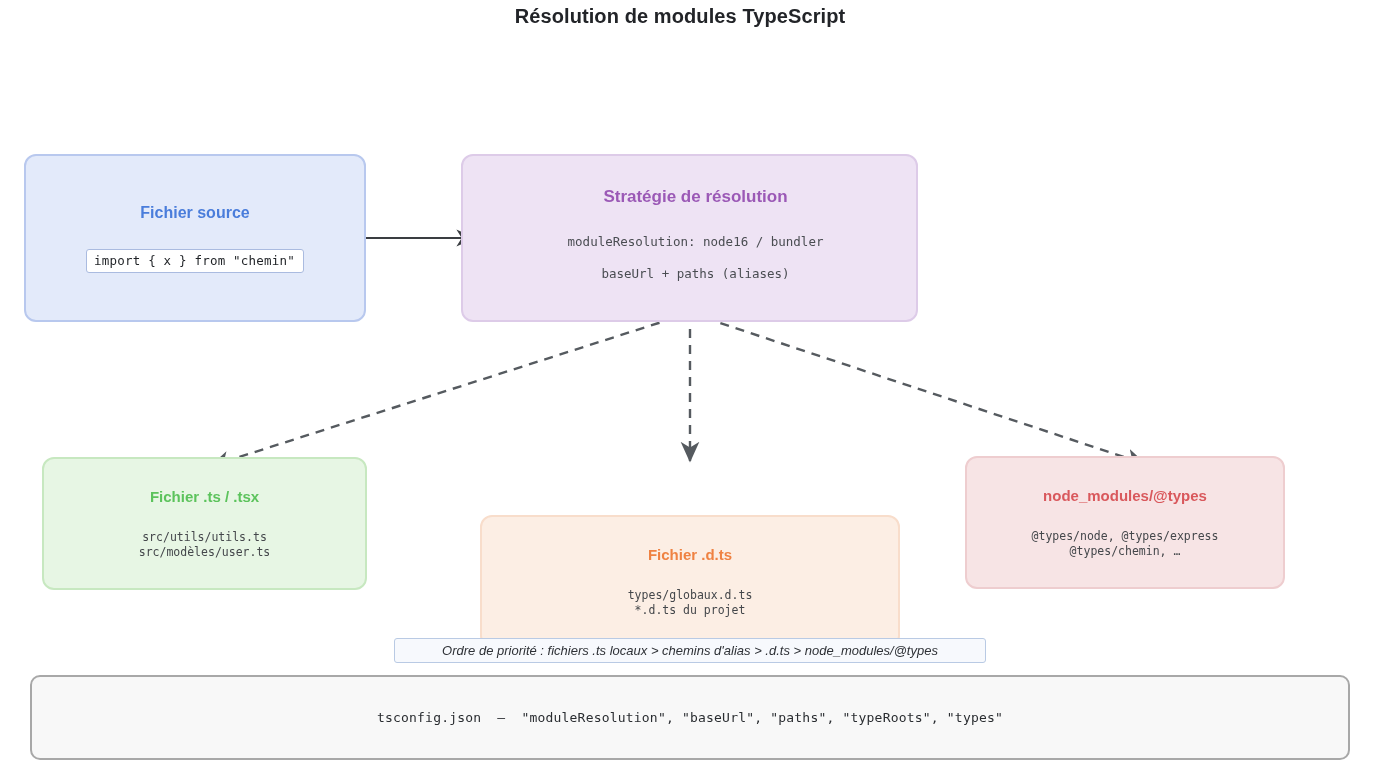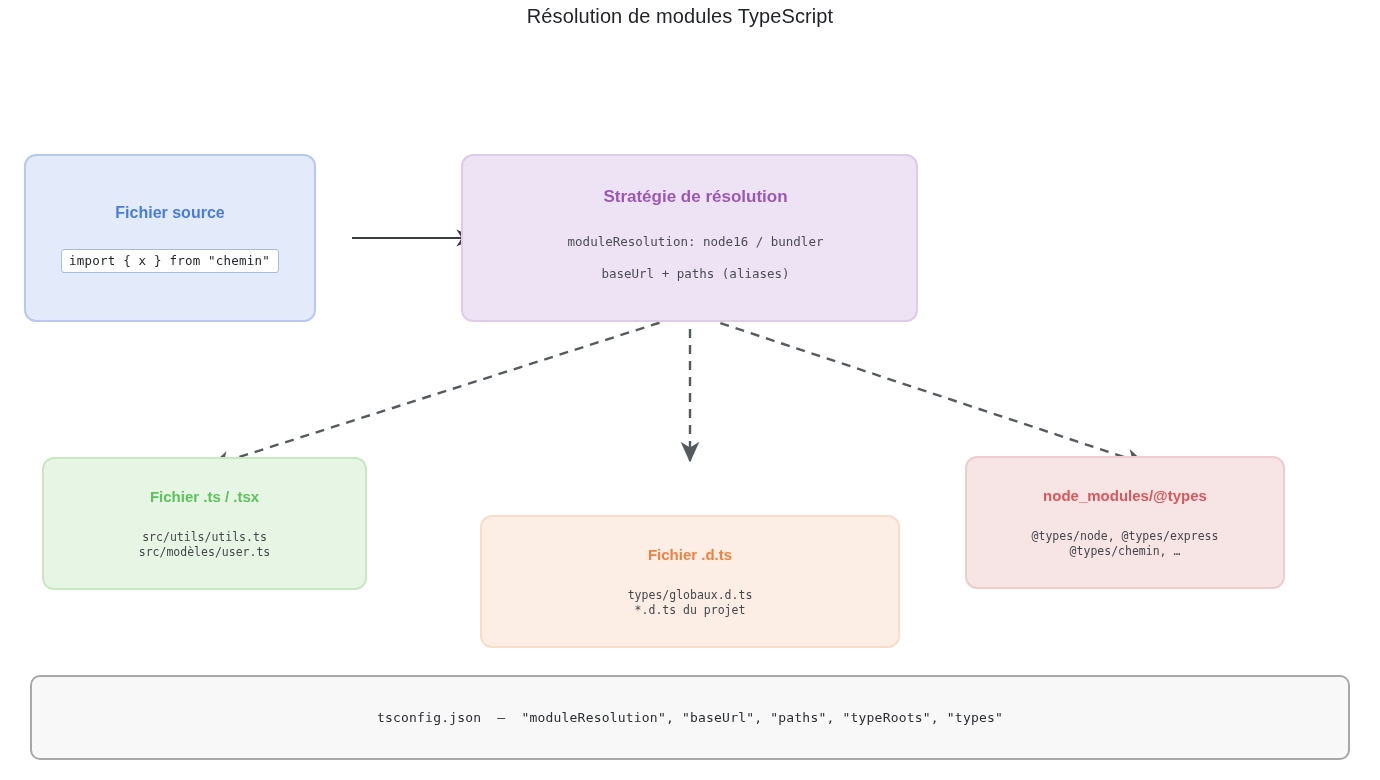--- a/index.html
+++ b/index.html
@@ -21,21 +21,21 @@
   }
 
   
   .diagram-title {
     position: absolute;
     left: 0;
     top: 5px;
     width: 1360px;
     text-align: center;
     font-size: 20px;
-    font-weight: normal;
+    font-weight: bold;
     color: #222428;
     letter-spacing: 0.1px;
   }
 
   
   #arrow-layer {
     position: absolute;
     left: 0;
     top: 0;
     width: 1380px;
@@ -66,21 +66,21 @@
     font-size: 11.5px;
     color: #44474b;
     text-align: center;
     line-height: 1.28;
   }
 
   
   .node-source {
     left: 24px;
     top: 154px;
-    width: 292px;
+    width: 342px;
     height: 168px;
     background: #e3eafa;
     border-color: #b8c8ee;
   }
   .node-source .node-title { color: #4a7ddb; font-size: 16px; }
   .code-chip {
     margin-top: 26px;
     background: #ffffff;
     border: 1px solid #aabbe0;
     border-radius: 3px;
@@ -249,18 +249,19 @@
   </div>
 
   <div class="node node-nm">
     <div class="node-title">node_modules/@types</div>
     <div class="node-lines">
       <div>@types/node, @types/express</div>
       <div>@types/chemin, …</div>
     </div>
   </div>
 
+  <div class="priority-note">Ordre de priorité : fichiers .ts locaux &gt; chemins d'alias &gt; .d.ts &gt; node_modules/@types</div>
 
   <div class="config-box">
     <div class="config-text">tsconfig.json  —  "moduleResolution", "baseUrl", "paths", "typeRoots", "types"</div>
   </div>
 
 </div>
 
 </body></html>

